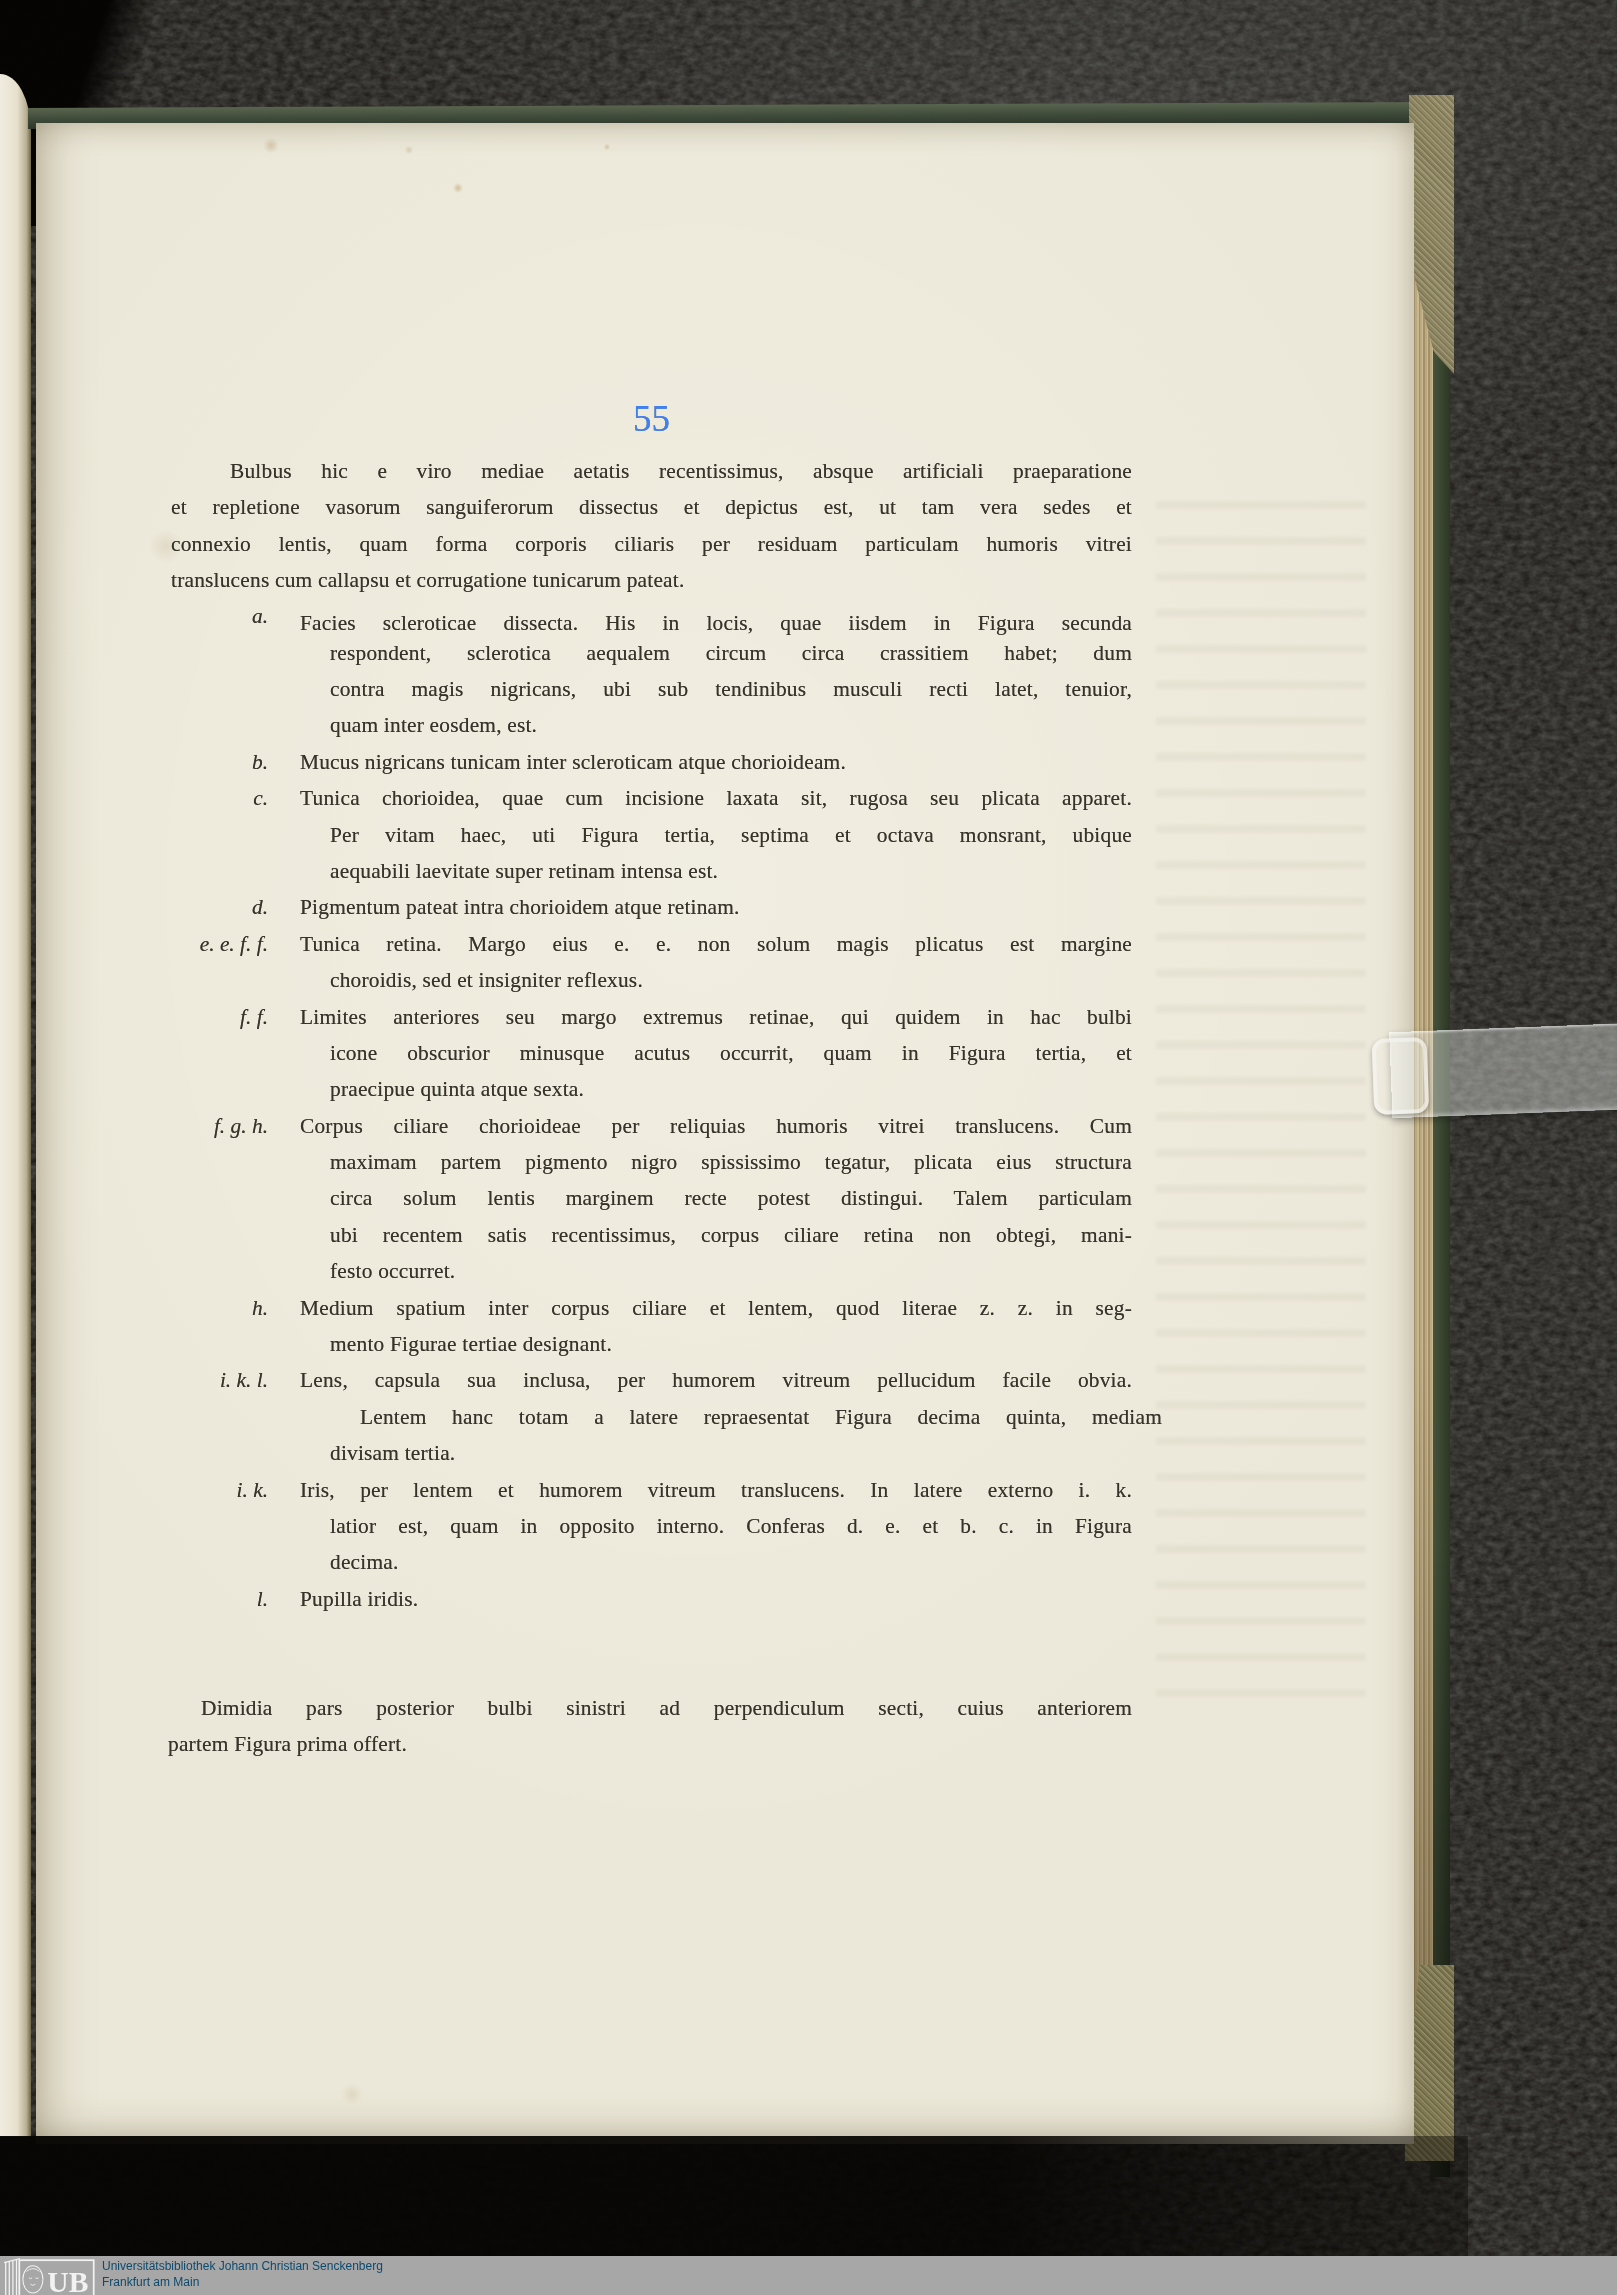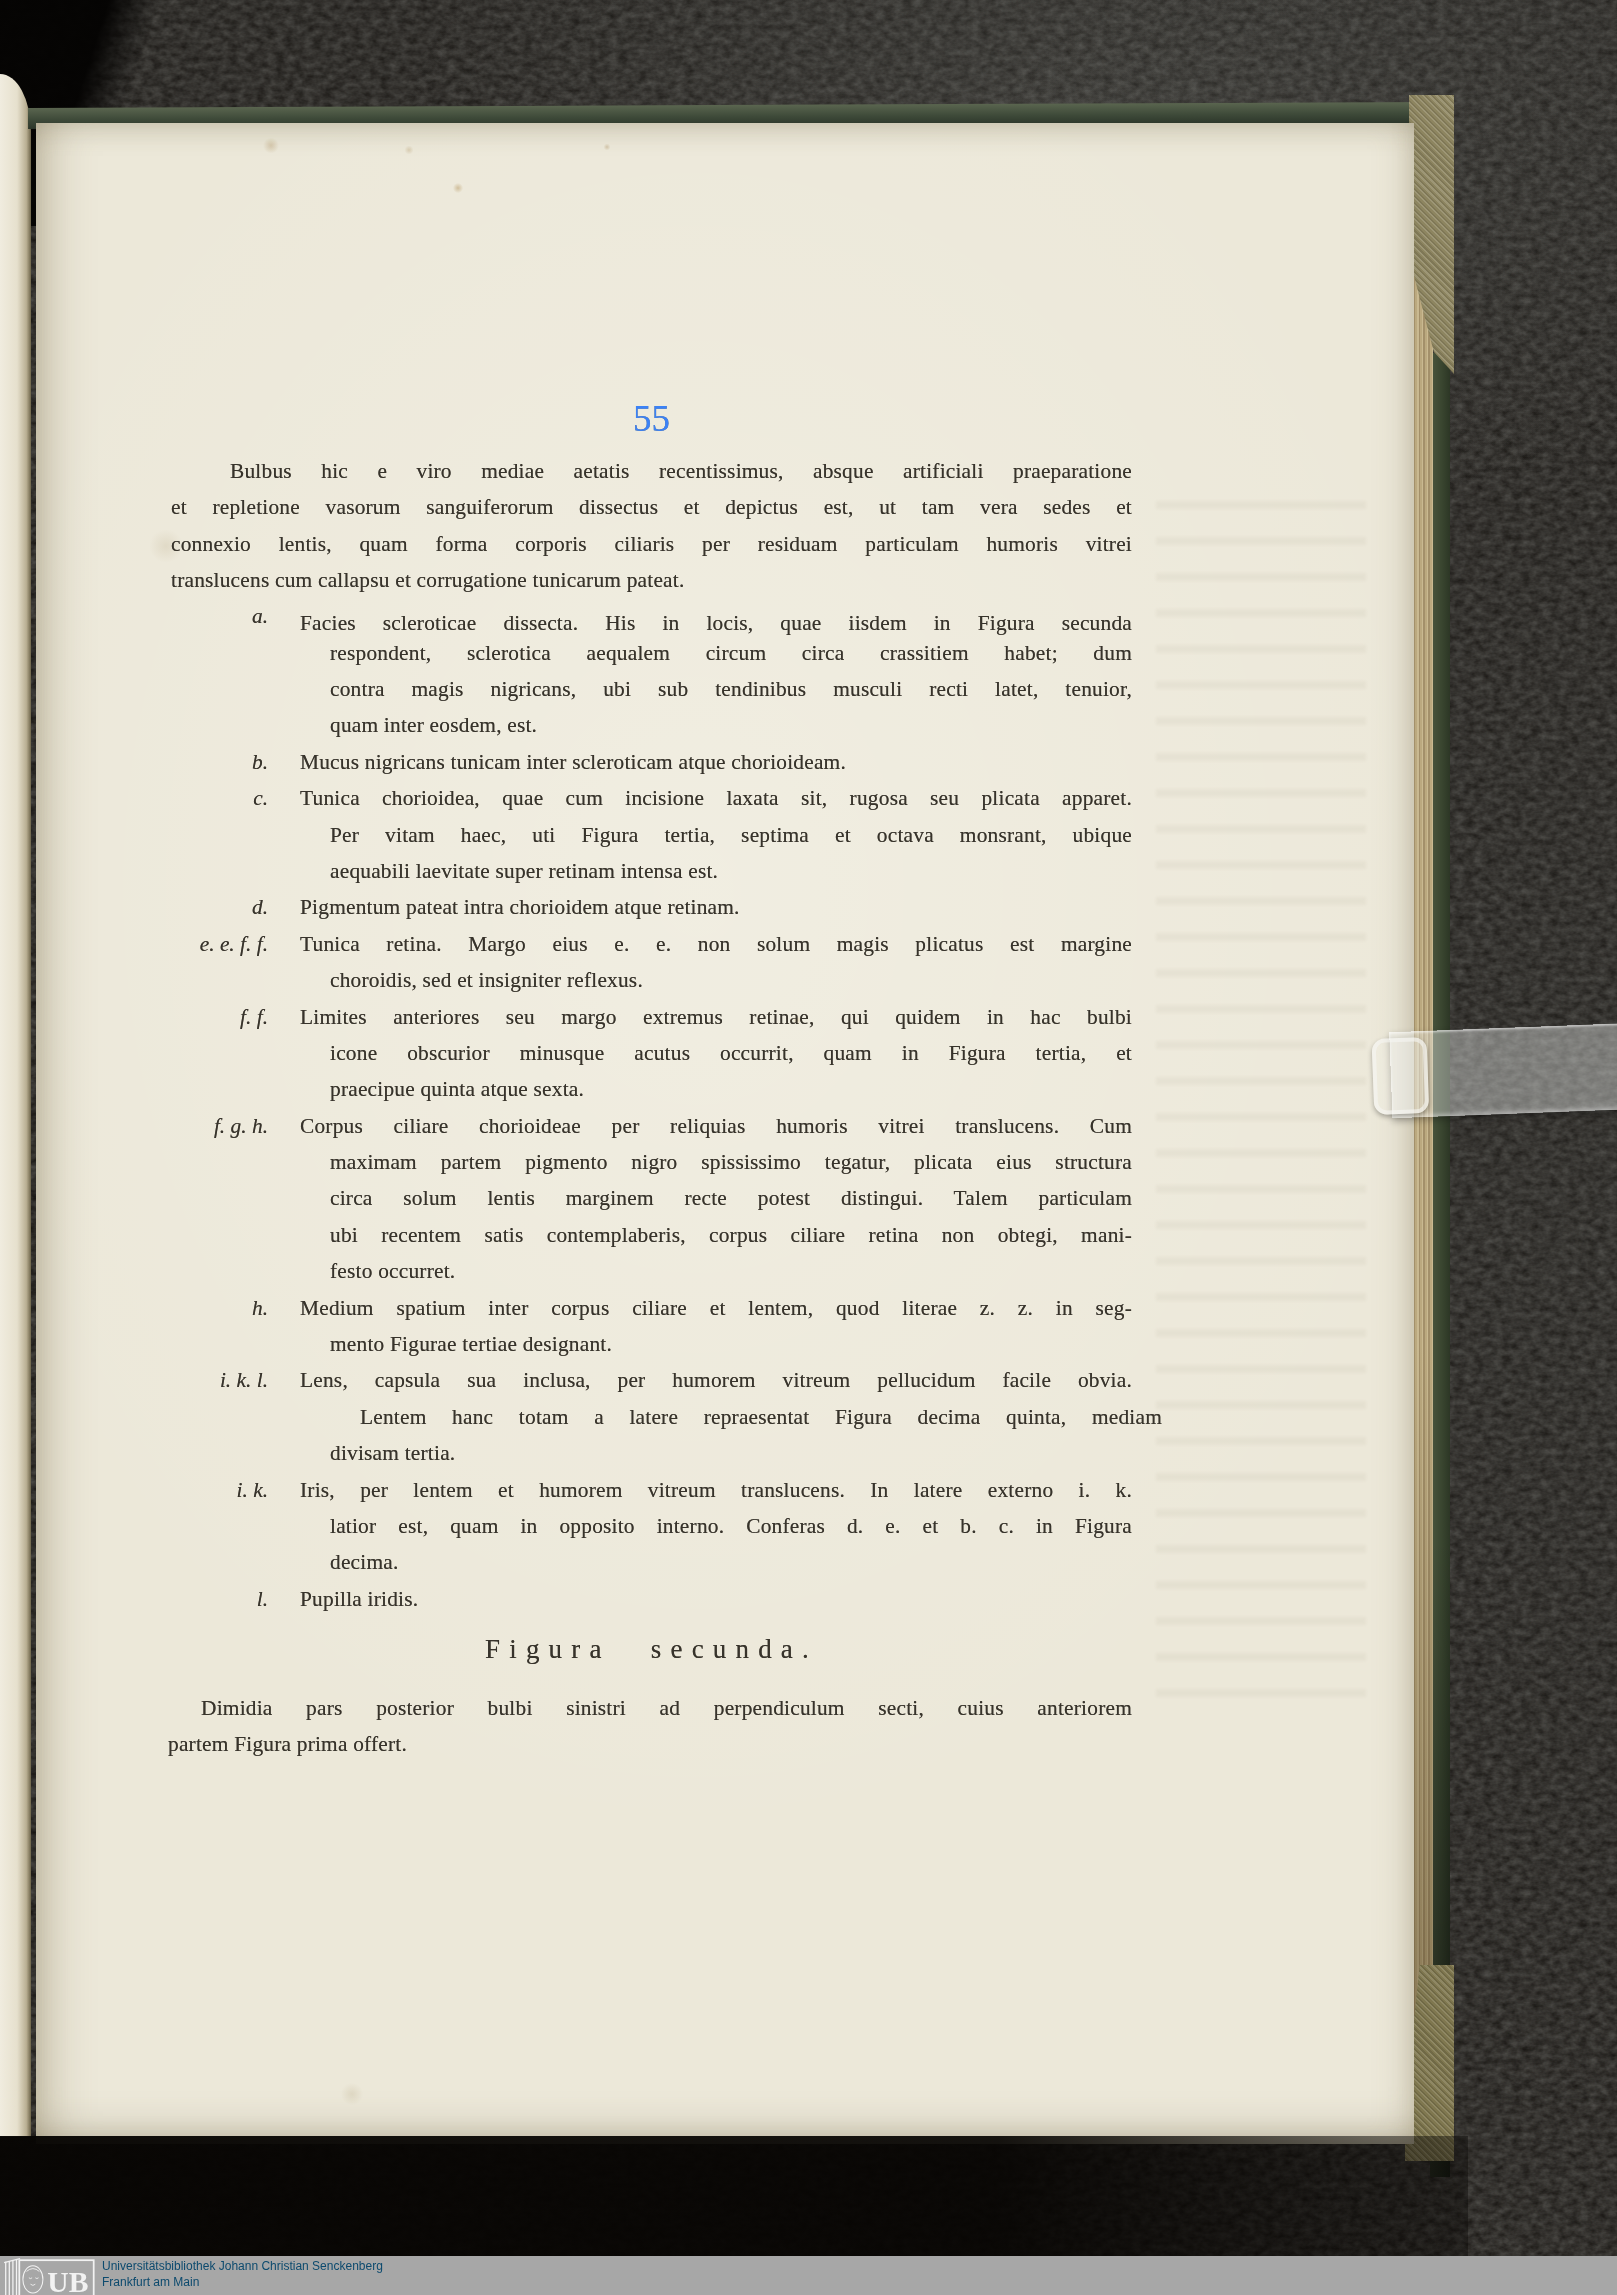--- a/index.html
+++ b/index.html
@@ -154,37 +154,36 @@
         <div class="tline just" style="top: 926px; left: 300px; width: 832px;">Tunica retina. Margo eius e. e. non solum magis plicatus est margine</div>
         <div class="tline plain" style="top: 962px; left: 330px; width: 802px;">choroidis, sed et insigniter reflexus.</div>
         <div class="item-label" style="top: 999px; left: 171px; width: 97px;">f. f.</div>
         <div class="tline just" style="top: 999px; left: 300px; width: 832px;">Limites anteriores seu margo extremus retinae, qui quidem in hac bulbi</div>
         <div class="tline just" style="top: 1035px; left: 330px; width: 802px;">icone obscurior minusque acutus occurrit, quam in Figura tertia, et</div>
         <div class="tline plain" style="top: 1071px; left: 330px; width: 802px;">praecipue quinta atque sexta.</div>
         <div class="item-label" style="top: 1108px; left: 171px; width: 97px;">f. g. h.</div>
         <div class="tline just" style="top: 1108px; left: 300px; width: 832px;">Corpus ciliare chorioideae per reliquias humoris vitrei translucens. Cum</div>
         <div class="tline just" style="top: 1144px; left: 330px; width: 802px;">maximam partem pigmento nigro spississimo tegatur, plicata eius structura</div>
         <div class="tline just" style="top: 1180px; left: 330px; width: 802px;">circa solum lentis marginem recte potest distingui. Talem particulam</div>
-        <div class="tline just" style="top: 1217px; left: 330px; width: 802px;">ubi recentem satis contemplaberis, corpus ciliare retina non obtegi, mani-</div>
+        <div class="tline just" style="top: 1217px; left: 330px; width: 802px;">ubi recentem satis recentissimus, corpus ciliare retina non obtegi, mani-</div>
         <div class="tline plain" style="top: 1253px; left: 330px; width: 802px;">festo occurret.</div>
         <div class="item-label" style="top: 1290px; left: 171px; width: 97px;">h.</div>
         <div class="tline just" style="top: 1290px; left: 300px; width: 832px;">Medium spatium inter corpus ciliare et lentem, quod literae z. z. in seg-</div>
         <div class="tline plain" style="top: 1326px; left: 330px; width: 802px;">mento Figurae tertiae designant.</div>
         <div class="item-label" style="top: 1362px; left: 171px; width: 97px;">i. k. l.</div>
         <div class="tline just" style="top: 1362px; left: 300px; width: 832px;">Lens, capsula sua inclusa, per humorem vitreum pellucidum facile obvia.</div>
         <div class="tline just" style="top: 1399px; left: 330px; width: 802px; margin-left: 30px;">Lentem hanc totam a latere repraesentat Figura decima quinta, mediam</div>
         <div class="tline plain" style="top: 1435px; left: 330px; width: 802px;">divisam tertia.</div>
         <div class="item-label" style="top: 1472px; left: 171px; width: 97px;">i. k.</div>
         <div class="tline just" style="top: 1472px; left: 300px; width: 832px;">Iris, per lentem et humorem vitreum translucens. In latere externo i. k.</div>
         <div class="tline just" style="top: 1508px; left: 330px; width: 802px;">latior est, quam in opposito interno. Conferas d. e. et b. c. in Figura</div>
         <div class="tline plain" style="top: 1544px; left: 330px; width: 802px;">decima.</div>
         <div class="item-label" style="top: 1581px; left: 171px; width: 97px;">l.</div>
         <div class="tline plain" style="top: 1581px; left: 300px; width: 832px;">Pupilla iridis.</div>
       </div>
-    <div class="figura-heading">Figura secunda.</div>
     <div id="closing-block">
         <div class="tline just" style="top: 1690px; left: 201px; width: 931px;">Dimidia pars posterior bulbi sinistri ad perpendiculum secti, cuius anteriorem</div>
         <div class="tline plain" style="top: 1726px; left: 168px; width: 964px;">partem Figura prima offert.</div>
       </div>
   </div>
 
   <div class="plastic-strip">
     <div class="strip-band"></div>
     <div class="strip-clip"></div>
   </div>

